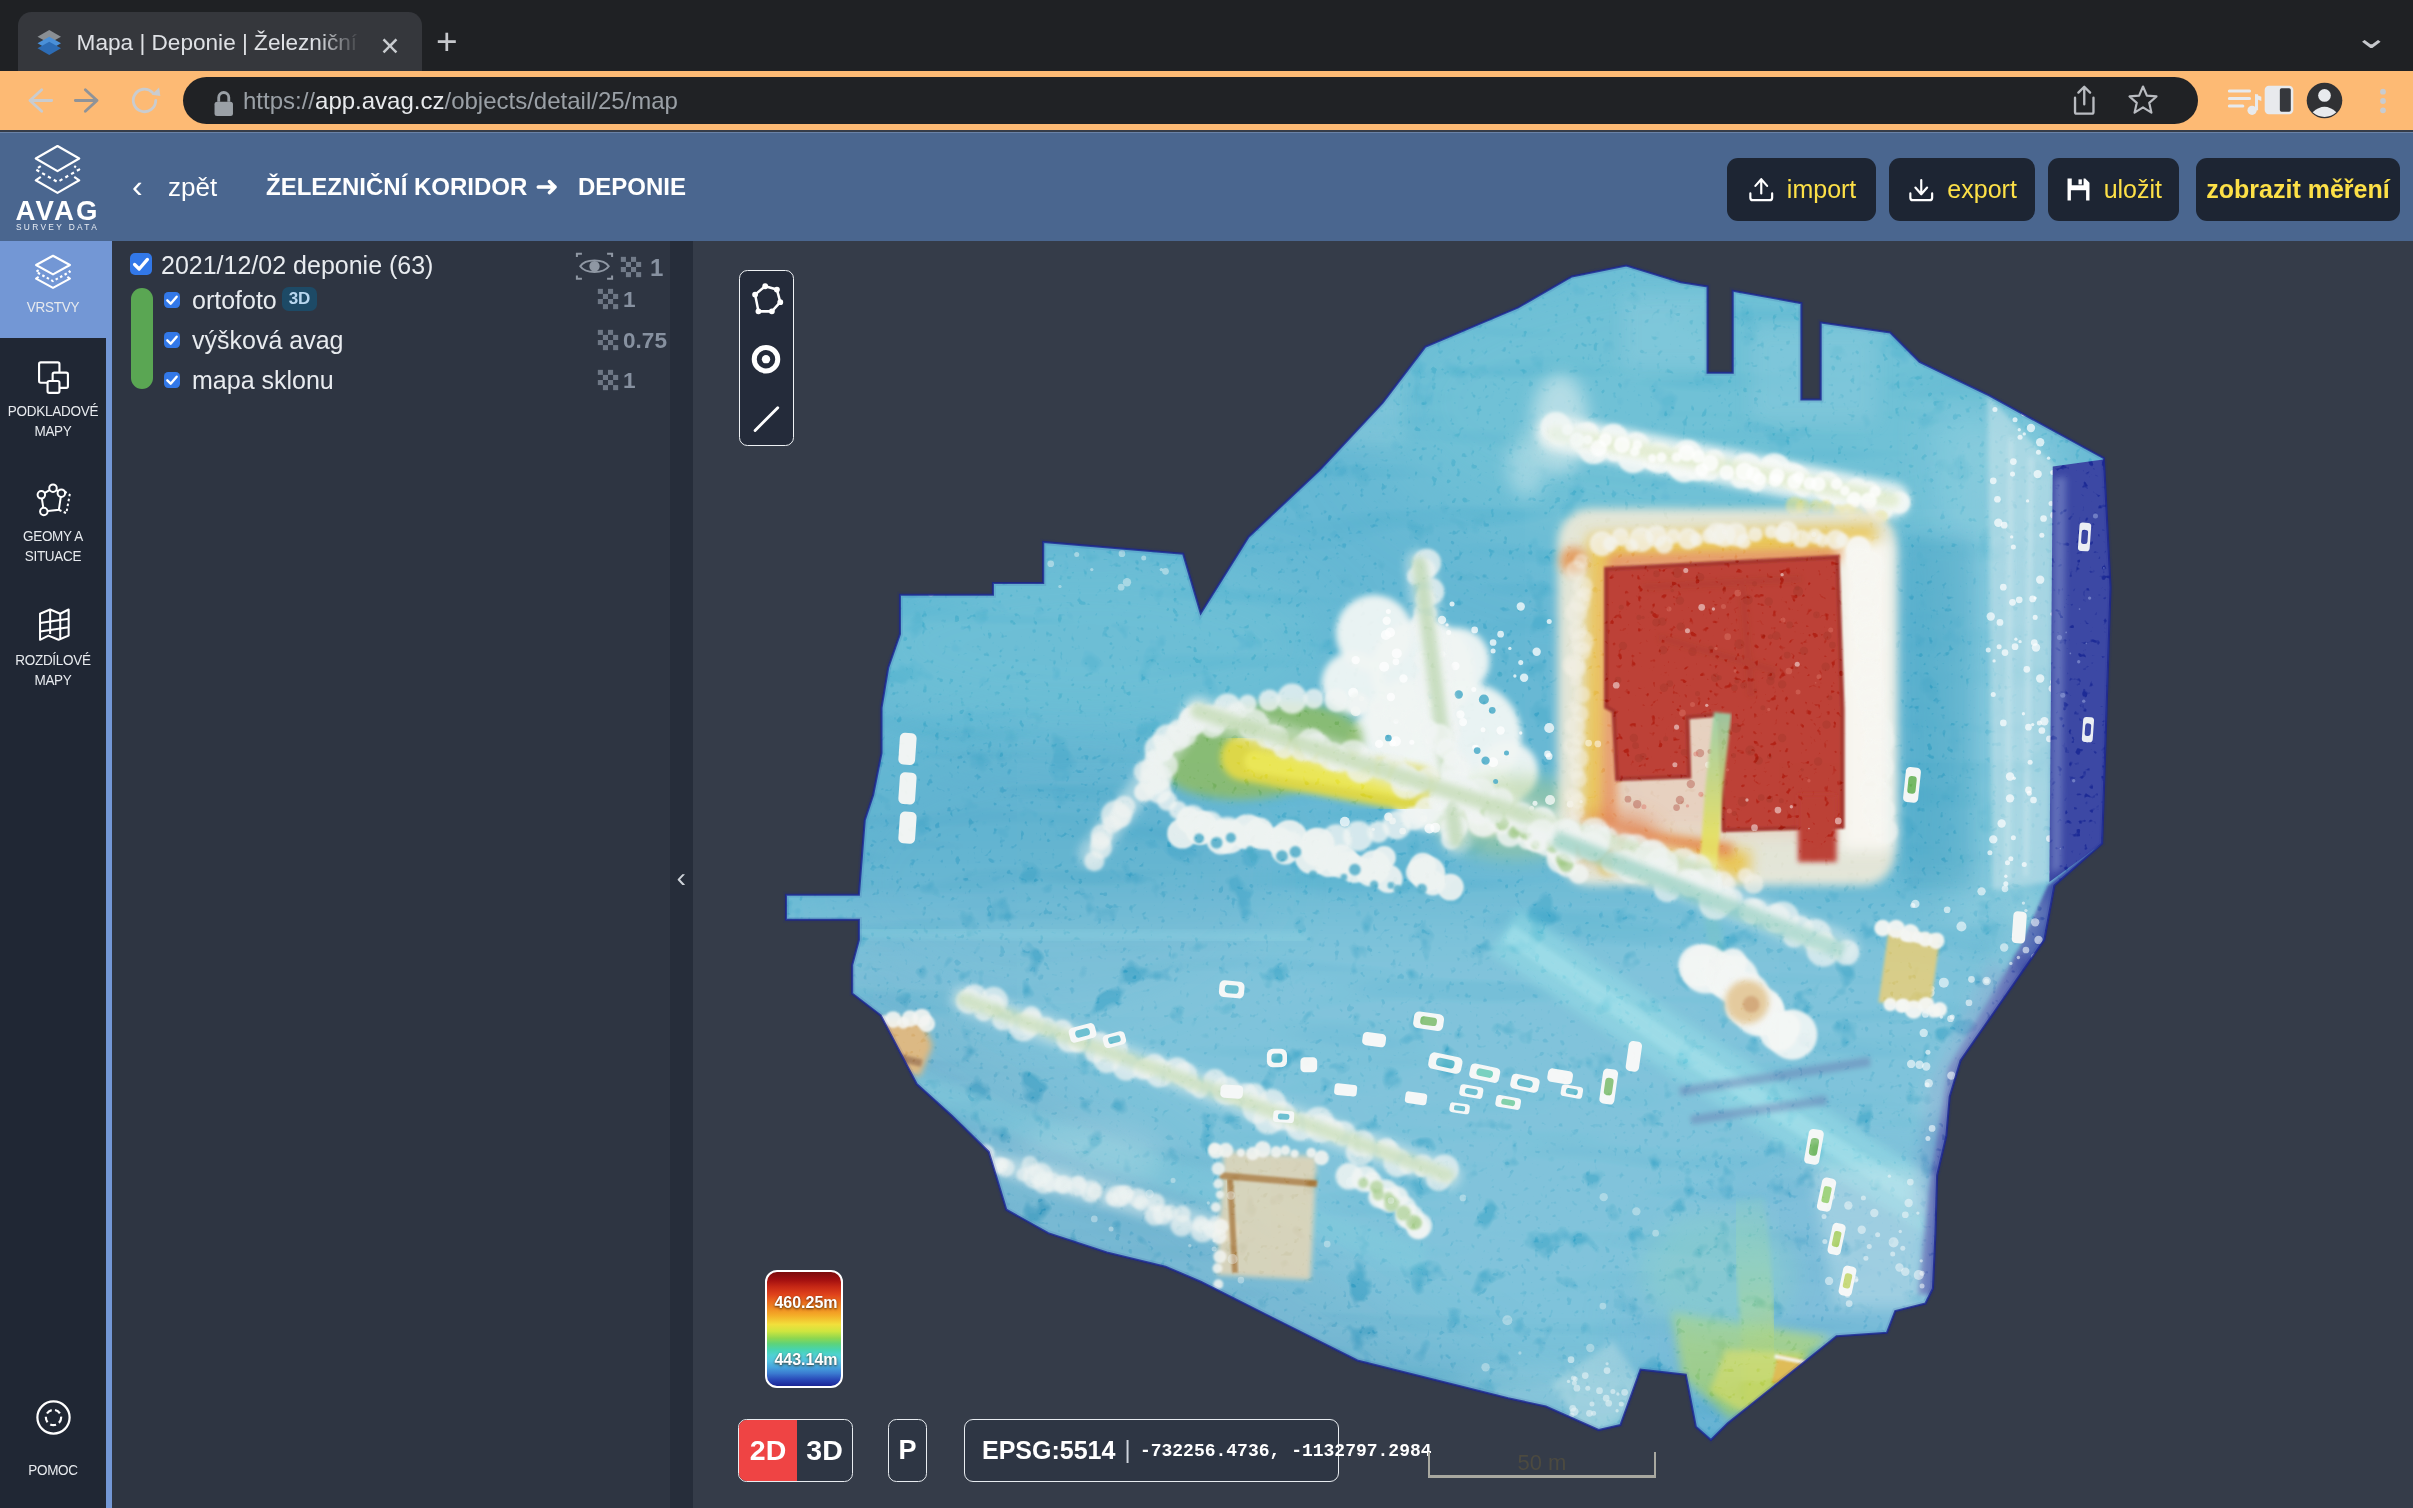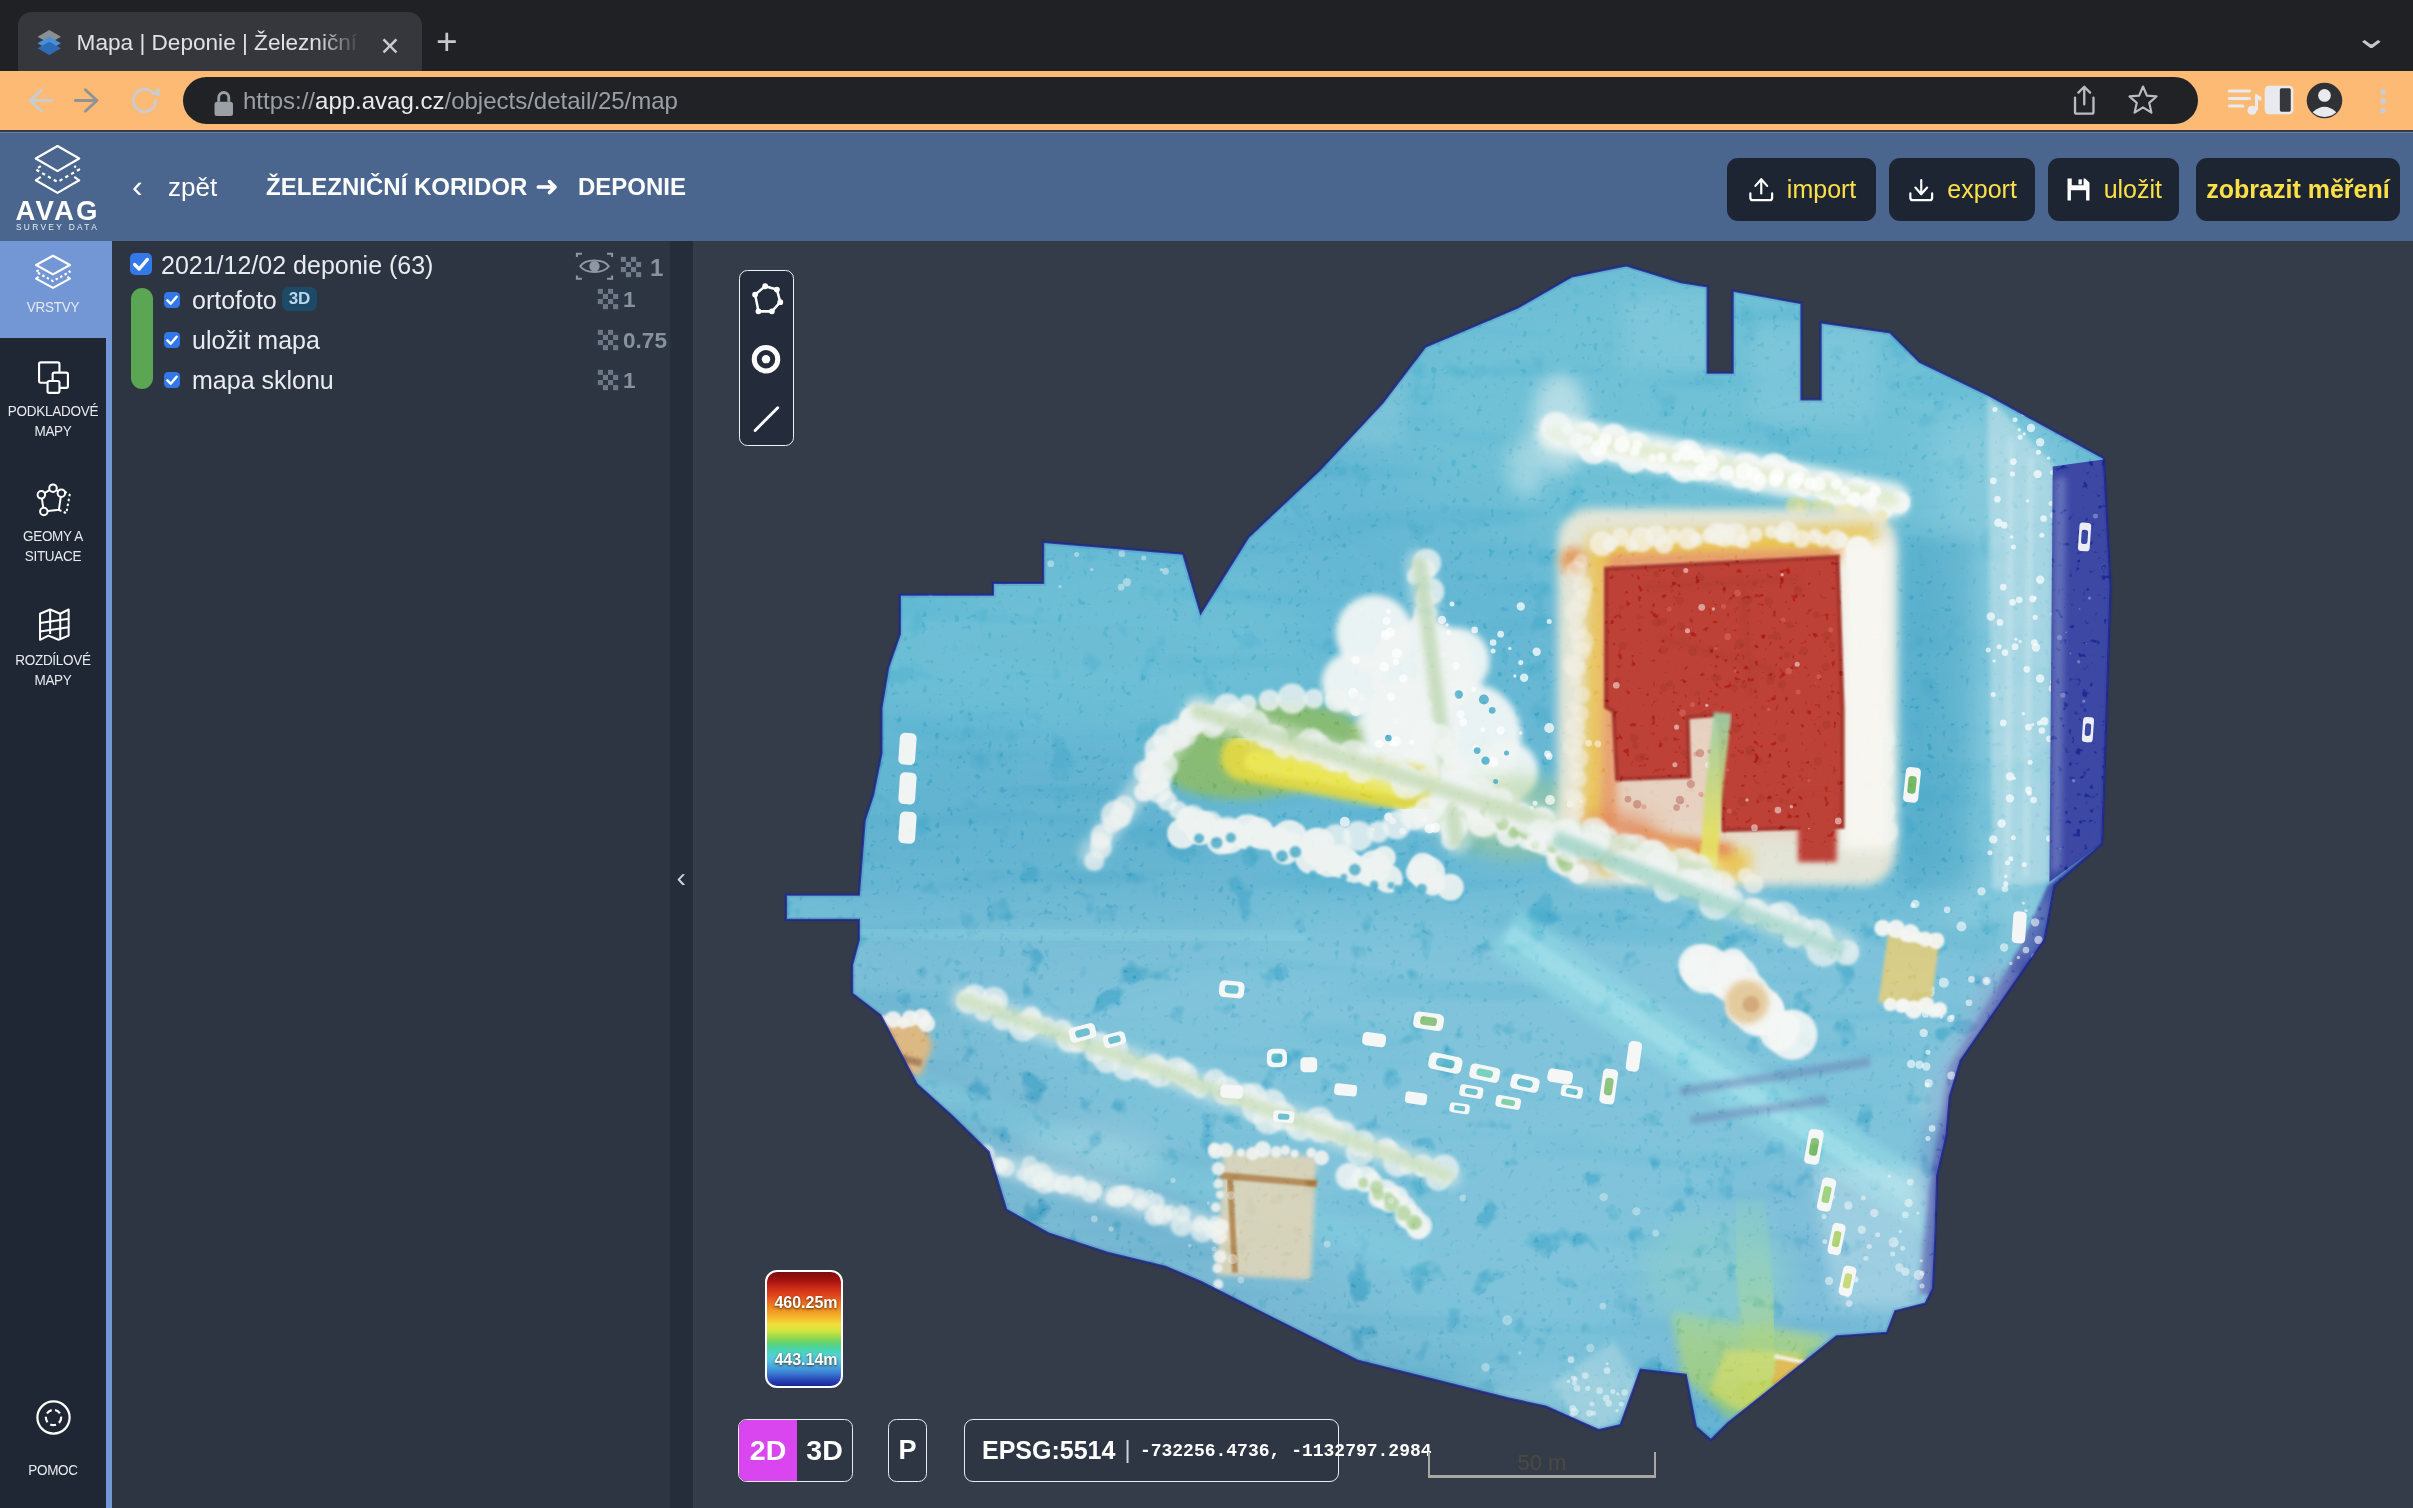--- a/index.html
+++ b/index.html
@@ -21,21 +21,21 @@
 .hbtn{position:absolute;top:25px;height:63px;background:#1d2533;border-radius:11px;color:#fde047;font-size:25px;display:flex;align-items:center;justify-content:center;gap:11.7px}
 .ckb{position:absolute;background:#3278e8;border-radius:5px;color:#fff;text-align:center}
 .lbl{position:absolute;color:#e8ebef;font-size:25px}
 .opval{position:absolute;color:#8791a0;font-size:24px;font-weight:bold}
 #map{position:absolute;left:693px;top:241px;width:1720px;height:1268px}
 #palette{position:absolute;left:739px;top:270px;width:55px;height:176px;background:#242b3a;border:1.7px solid #eef1f4;border-radius:8.4px}
 #legend{position:absolute;left:765px;top:1270px;width:78px;height:118px;border:2.5px solid #fff;border-radius:12px;
  background:linear-gradient(#7c0c0c 0%,#a31010 7%,#c62815 13%,#e0431c 20%,#ea6a1e 26%,#f08c22 32%,#f4ad28 38%,#f2df3b 46%,#cfe53f 52%,#8fd74f 58%,#5dd37a 63%,#47d4ae 68%,#4fd2d2 73%,#52c3e0 78%,#45a0dc 84%,#3a7ad0 89%,#2a4cba 94%,#1a2596 100%)}
 .legtxt{position:absolute;left:0;width:78px;text-align:center;color:#fff;font-size:16px;font-weight:bold;text-shadow:0 0.8px 2.5px rgba(50,25,5,.85)}
 #t23{position:absolute;left:738px;top:1419px;width:115px;height:63px;border:1.7px solid #e8ecf0;border-radius:8.4px;background:#2e3644;overflow:hidden;display:flex}
-#t23 .l{width:58px;background:#d946ef;color:#fff;font-weight:bold;font-size:28.5px;display:flex;align-items:center;justify-content:center}
+#t23 .l{width:58px;background:#ef4444;color:#fff;font-weight:bold;font-size:28.5px;display:flex;align-items:center;justify-content:center}
 #t23 .r{flex:1;color:#fff;font-weight:bold;font-size:28.5px;display:flex;align-items:center;justify-content:center}
 #pbtn{position:absolute;left:888px;top:1419px;width:39px;height:63px;border:1.7px solid #e8ecf0;border-radius:8.4px;background:#2e3644;color:#fff;font-weight:bold;font-size:27px;display:flex;align-items:center;justify-content:center}
 #epsg{position:absolute;left:964px;top:1419px;width:375px;height:63px;border:1.7px solid #e8ecf0;border-radius:9px;background:rgba(46,54,68,.92);color:#fff;display:flex;align-items:center;padding-left:17px;gap:9.2px}
 #scale{position:absolute;left:1428px;top:1452px;width:228px;height:26px;border-left:2.5px solid #a8a8a0;border-right:2.5px solid #a8a8a0;border-bottom:3.4px solid #a8a8a0;color:#4c4a40;font-size:22px;text-align:center;line-height:22px}
 </style></head>
 <body>
 <div id="tabstrip">
   <div id="tab">
     <div class="abs" style="left:17px;top:17px"><svg width="28.5" height="27" viewBox="0 0 34 32">
           <g stroke-linejoin="round">
@@ -236,21 +236,21 @@
         <rect x="13" y="1" width="6" height="6"></rect>
         <rect x="13" y="13" width="6" height="6"></rect>
         <rect x="19" y="7" width="6" height="6"></rect>
         <rect x="19" y="19" width="6" height="6"></rect>
       </g>
     </svg></div>
 <div class="opval" style="left:623px;top:287px;font-size:22.6px">1</div>
 <div class="ckb" style="left:164px;top:332px;width:16px;height:16px;border-radius:4.2px"><svg width="16" height="16" viewBox="0 0 24 24">
       <path d="M5 12.5 L10 17.5 L19 7" stroke="#fff" stroke-width="3.6" fill="none" stroke-linecap="round" stroke-linejoin="round"></path>
     </svg></div>
-<div class="lbl" style="left:192px;top:326px">uložit mapa</div>
+<div class="lbl" style="left:192px;top:326px">výšková avag</div>
 <div class="abs" style="left:597px;top:329px"><svg width="22" height="22" viewBox="0 0 26 26" style="opacity:0.8">
       <g fill="#7e8896">
         <rect x="1" y="1" width="6" height="6"></rect>
         <rect x="1" y="13" width="6" height="6"></rect>
         <rect x="7" y="7" width="6" height="6"></rect>
         <rect x="7" y="19" width="6" height="6"></rect>
         <rect x="13" y="1" width="6" height="6"></rect>
         <rect x="13" y="13" width="6" height="6"></rect>
         <rect x="19" y="7" width="6" height="6"></rect>
         <rect x="19" y="19" width="6" height="6"></rect>

